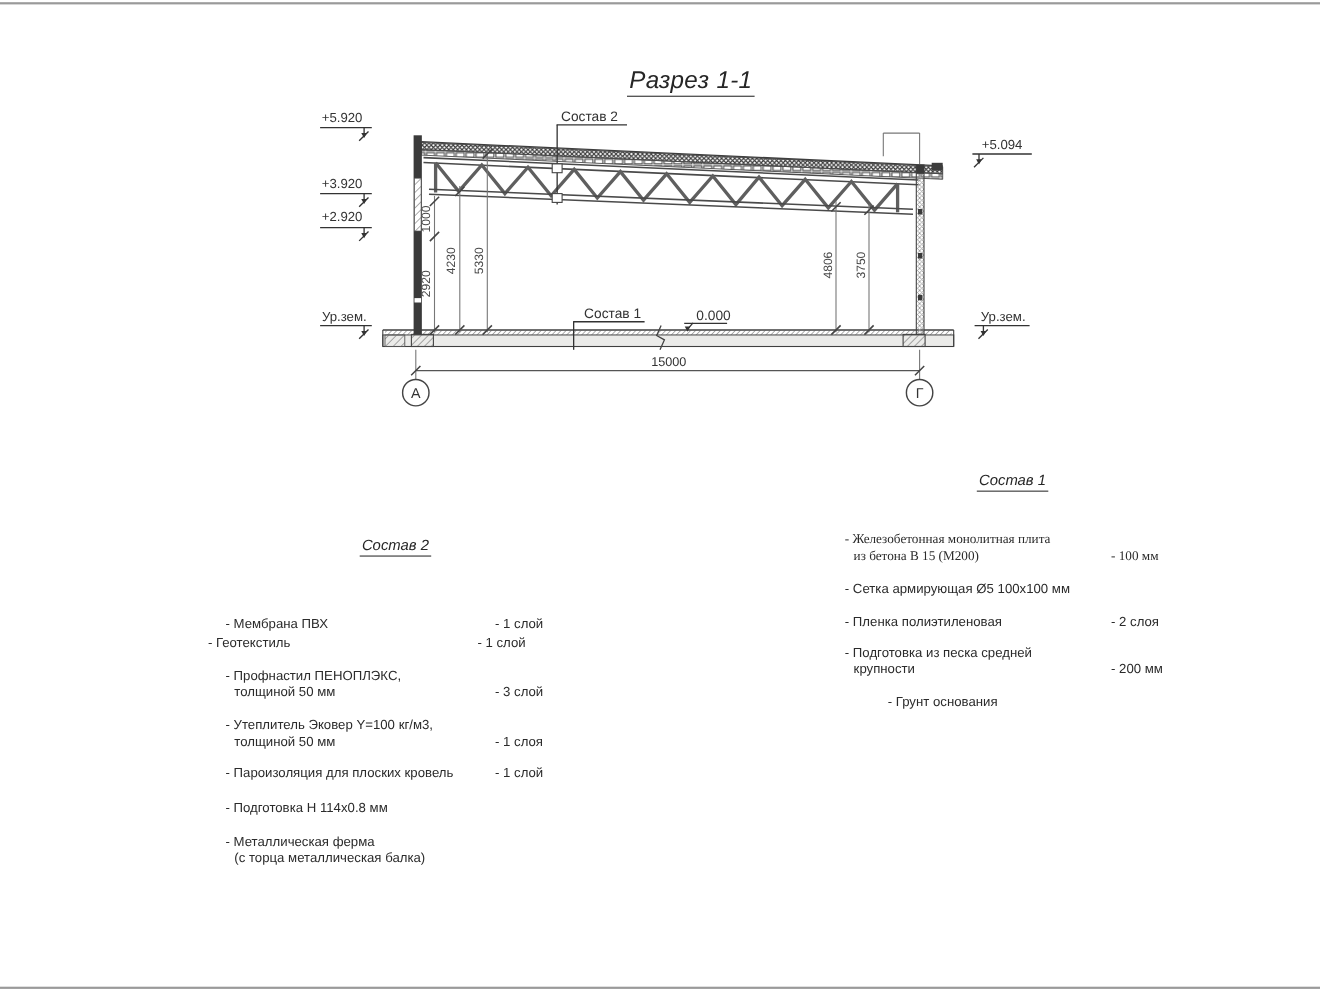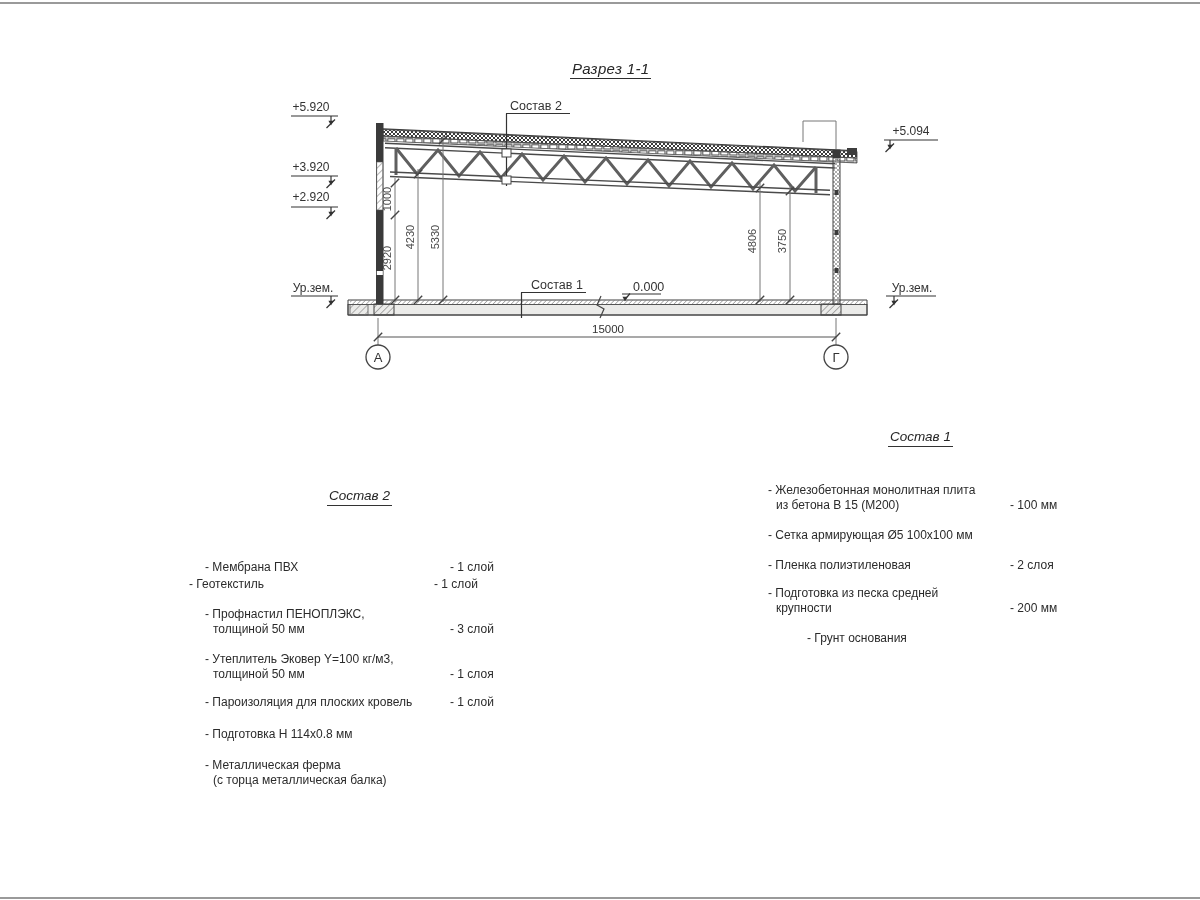--- a/index.html
+++ b/index.html
@@ -1,21 +1,21 @@
 <!DOCTYPE html>
 <html><head>
 <meta charset="utf-8">
 <style>
   html,body{margin:0;padding:0;background:#fff;}
   body{width:1200px;height:900px;position:relative;overflow:hidden;
        font-family:"Liberation Sans",sans-serif;color:#2e2e2e;}
   .edgebar{position:absolute;left:0;width:1200px;height:2px;background:#9a9a9a;}
   #edge-top{top:2px;}
   #edge-bottom{top:897px;}
-  .title{position:absolute;left:570px;top:60px;font-style:italic;font-size:15px;
+  .title{position:absolute;left:570px;top:60px;font-style:italic;font-size:22px;
          letter-spacing:.3px;color:#262626;border-bottom:1.6px solid #2e2e2e;padding:0 2px 1px 2px;}
   .listhead{position:absolute;font-style:italic;font-size:13.5px;color:#262626;
             border-bottom:1.3px solid #333;padding:0 2px 2px 2px;}
   #head-s2{left:327px;top:488px;}
   #head-s1{left:888px;top:429px;}
   .row{position:absolute;font-size:12px;line-height:15px;color:#2b2b2b;}
   .row .lines span{display:block;}
   .row .lines span:nth-child(2){padding-left:8px;}
   .row .val{position:absolute;bottom:0;white-space:nowrap;}
   .col-left .val{left:245px;}
@@ -247,21 +247,21 @@
   <div class="row col-left" style="left:205px;top:758px;">
     <div class="lines">
         <span>- Металлическая ферма</span>
         <span>(с торца металлическая балка)</span>
       </div>
   </div>
 </div>
 
 <div class="listhead" id="head-s1">Состав 1</div>
 <div>
-  <div class="row col-right" style="left:768px;top:483px;">
+  <div class="row col-right" style="left:768px;top:483px;font-family:Liberation Serif, serif;">
     <div class="lines">
         <span>- Железобетонная  монолитная плита</span>
         <span>из бетона В 15 (М200)</span>
       </div>
     <div class="val">- 100 мм</div>
   </div>
   <div class="row col-right" style="left:768px;top:528px;">
     <div class="lines">
         <span>- Сетка армирующая Ø5 100х100 мм</span>
       </div>

